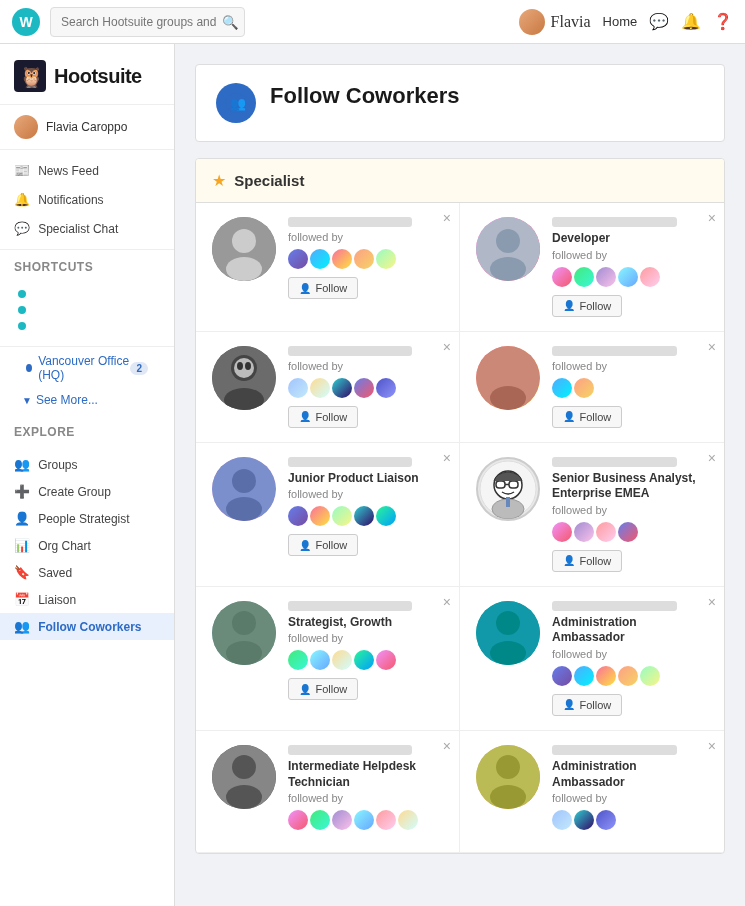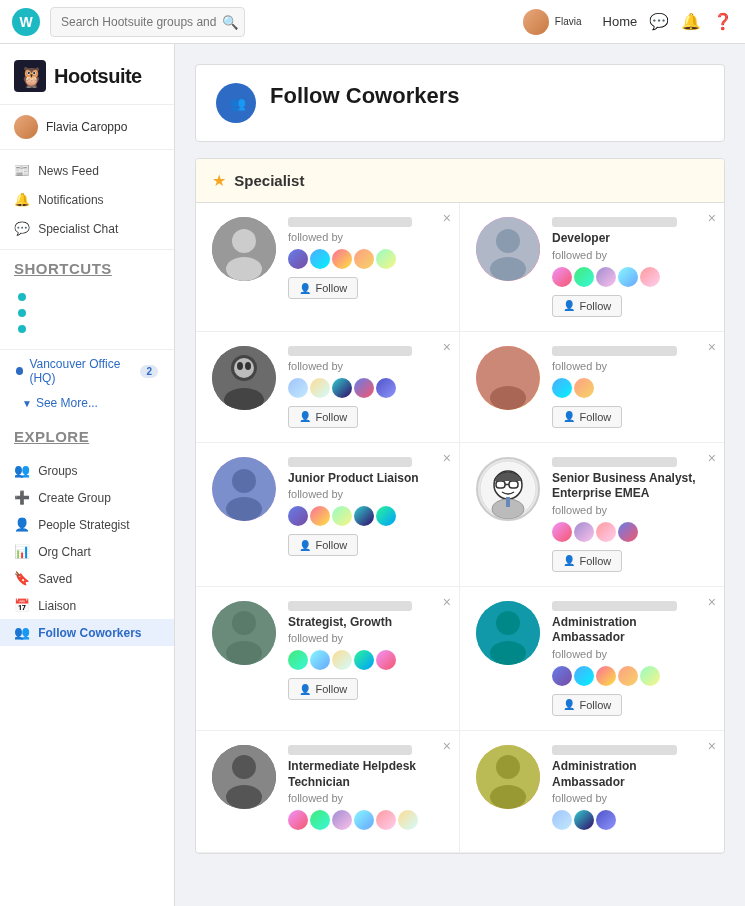--- a/index.html
+++ b/index.html
@@ -39,30 +39,30 @@
     }
     .search-wrap { position: relative; margin-right: auto; }
     .search-icon-btn {
       position: absolute; right: 6px; top: 50%; transform: translateY(-50%);
       background: none; border: none; cursor: pointer; color: #888;
     }
     .top-nav-right {
       display: flex; align-items: center; gap: 12px; margin-left: 12px;
     }
     .user-chip {
-      display: flex; align-items: center; gap: 6px; font-size: 10px; color: #333;
+      display: flex; align-items: center; gap: 6px; font-size: 16px; color: #333; font-family: Liberation Serif, serif;
     }
     .user-avatar-sm {
       width: 26px; height: 26px; border-radius: 50%;
       background: linear-gradient(135deg, #e8a87c, #c87941);
     }
     .nav-icon-btn {
       background: none; border: none; cursor: pointer; color: #555; font-size: 16px;
     }
-    .home-link { font-size: 13px; color: #333; text-decoration: none; font-weight: 500; margin-left: 9px; }
+    .home-link { font-size: 13px; color: #333; text-decoration: none; font-weight: 500; }
 
     
     .layout {
       display: flex;
       margin-top: 44px;
     }
 
     
     .sidebar {
       width: 175px;
@@ -103,38 +103,37 @@
       padding: 7px 14px;
       cursor: pointer;
       font-size: 12px;
       color: #444;
       border-radius: 0;
     }
     .sidebar-nav-item .nav-icon { font-size: 13px; color: #666; }
 
     .sidebar-section-label {
       padding: 10px 14px 4px;
-      font-size: 15px;
+      font-size: 12px;
       font-weight: 600;
       color: #888;
       text-transform: uppercase;
       letter-spacing: 0.5px;
-      text-decoration: underline;
     }
 
     .shortcuts-area { padding: 4px 14px 8px; border-bottom: 1px solid #eee; }
     .shortcut-dot {
       width: 8px; height: 8px; border-radius: 50%;
       background: #1db9c3;
       margin: 8px 0 8px 4px;
     }
 
     .group-item {
       display: flex; align-items: center; justify-content: space-between;
-      padding: 7px 16px;
+      padding: 7px 26px;
       font-size: 12px;
       color: #2d6bc4;
       font-weight: 500;
       cursor: pointer;
     }
     .group-name { display: flex; align-items: center; gap: 6px; }
     .group-dot { width: 8px; height: 8px; border-radius: 50%; background: #2d6bc4; }
     .group-badge {
       background: #e0e7f5; color: #2d6bc4; border-radius: 10px;
       padding: 1px 6px; font-size: 10px; font-weight: 600;

